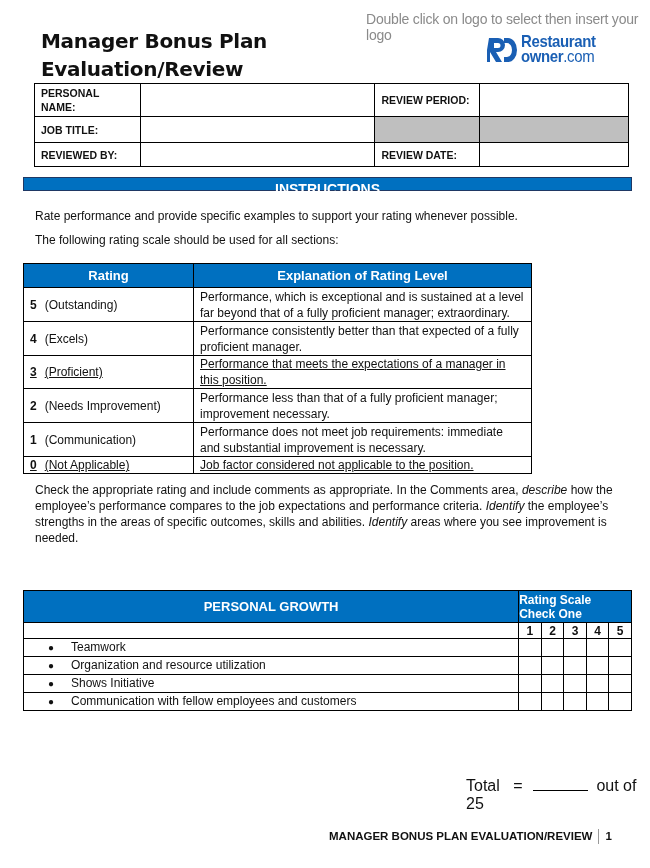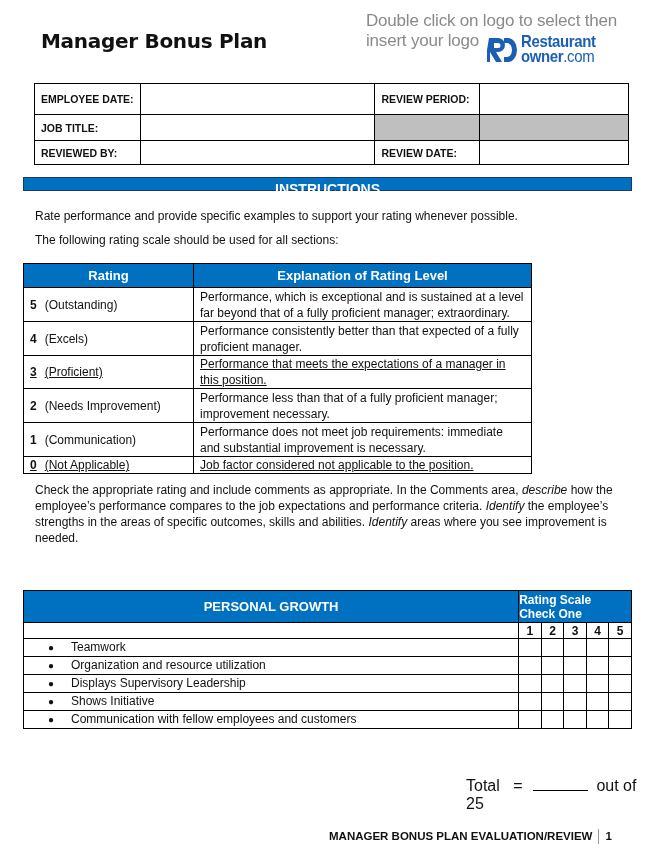--- a/index.html
+++ b/index.html
@@ -1,19 +1,19 @@
 <!DOCTYPE html>
 <html><head>
 <meta charset="utf-8">
 <style>
   * { box-sizing: border-box; margin: 0; padding: 0; }
   html, body { width: 650px; height: 868px; background: #ffffff; overflow: hidden; }
   body { position: relative; font-family: "Liberation Sans", sans-serif; color: #111; }
 
-  .logo-hint { position: absolute; left: 366px; top: 11px; font-size: 17px; color: #8a8a8a; letter-spacing: -0.2px; }
+  .logo-hint { position: absolute; left: 366px; top: 11px; font-size: 14px; color: #8a8a8a; letter-spacing: -0.2px; }
   .title { position: absolute; left: 41px; top: 27px; font-family: "DejaVu Sans", sans-serif; font-size: 20px; font-weight: bold; line-height: 28px; color: #111; letter-spacing: -0.3px; }
 
   .logo { position: absolute; left: 487px; top: 34px; width: 135px; height: 32px; }
   .logo-mark { position: absolute; left: 0; top: 1px; width: 30px; height: 30px; }
   .logo-text { position: absolute; left: 34px; top: 0; color: #1a5fb4; font-family: "Liberation Sans", sans-serif; font-weight: bold; }
   .logo-l1 { font-size: 17px; line-height: 15px; letter-spacing: -0.4px; transform: scaleX(0.88); transform-origin: left; display:block; }
   .logo-l2 { font-size: 17px; line-height: 16px; letter-spacing: -0.4px; transform: scaleX(0.88); transform-origin: left; display:block; }
   .logo-l2 .com { font-weight: normal; }
 
   table { border-collapse: collapse; }
@@ -59,20 +59,21 @@
   .footer { position: absolute; left: 329px; top: 829px; font-size: 11.5px; font-weight: bold; color: #111; }
   .footer .sep { display: inline-block; width: 1px; height: 15px; background: #999; vertical-align: middle; margin: 0 6px; }
 </style>
 </head>
 <body>
 
 <div class="logo-hint">Double click on logo to select then insert your logo</div>
 
 <div class="title">
   <div>Manager Bonus Plan</div>
+  <div>Evaluation/Review</div>
 </div>
 
 <div class="logo">
   <svg class="logo-mark" viewBox="0 0 30 30">
     <path d="M2 3 h9 a7 7 0 0 1 0 14 h-2 l6 10 h-6 l-6 -10 v10 h-5 z M7 8 v5 h4 a2.5 2.5 0 0 0 0 -5 z" fill="#1a5fb4"></path>
     <path d="M17 3 h4 a9 12 0 0 1 0 24 h-4 v-5 h3 a5 7 0 0 0 0 -14 h-3 z" fill="#1a5fb4"></path>
   </svg>
   <div class="logo-text">
     <span class="logo-l1">Restaurant</span>
     <span class="logo-l2"><span>owner</span><span class="com">.com</span></span>
@@ -81,21 +82,21 @@
 
 <table class="hdr-table">
   <colgroup>
       <col style="width:106px">
       <col style="width:235px">
       <col style="width:105px">
       <col style="width:149px">
     </colgroup>
   <tbody>
       <tr class="r1">
-    <td>EMPLOYEE DATE:</td>
+    <td>PERSONAL NAME:</td>
     <td></td>
     <td>REVIEW PERIOD:</td>
     <td></td>
   </tr>
   <tr class="r2">
     <td>JOB TITLE:</td>
     <td></td>
     <td class="grey"></td>
     <td class="grey"></td>
   </tr>
@@ -187,28 +188,20 @@
       </tr>
       <tr class="item">
         <td class="lbl"><span class="bullet">●</span><span>Organization and resource utilization</span></td>
         <td></td>
         <td></td>
         <td></td>
         <td></td>
         <td></td>
       </tr>
       <tr class="item">
-        <td class="lbl"><span class="bullet">●</span><span>Displays Supervisory Leadership</span></td>
-        <td></td>
-        <td></td>
-        <td></td>
-        <td></td>
-        <td></td>
-      </tr>
-      <tr class="item">
         <td class="lbl"><span class="bullet">●</span><span>Shows Initiative</span></td>
         <td></td>
         <td></td>
         <td></td>
         <td></td>
         <td></td>
       </tr>
       <tr class="item">
         <td class="lbl"><span class="bullet">●</span><span>Communication with fellow employees and customers</span></td>
         <td></td>

